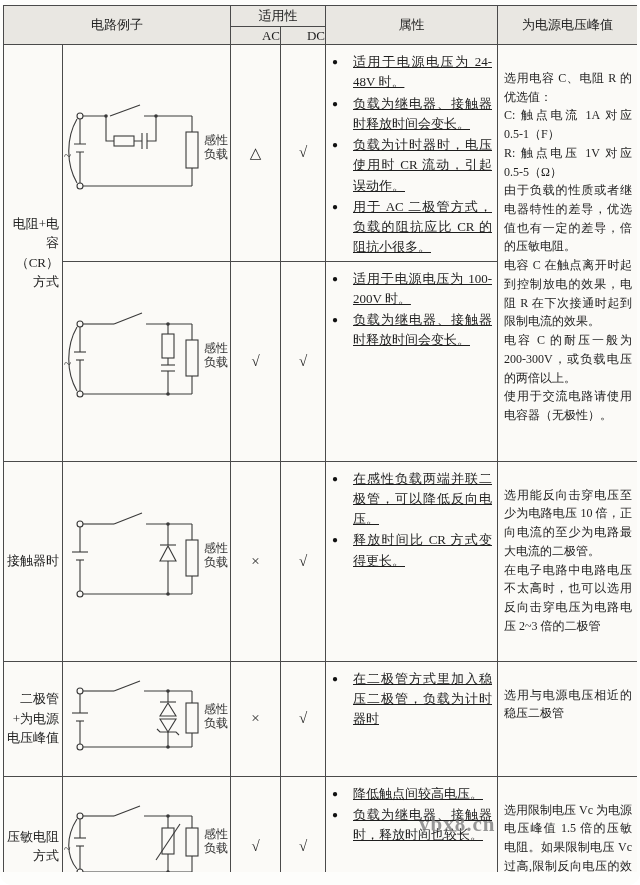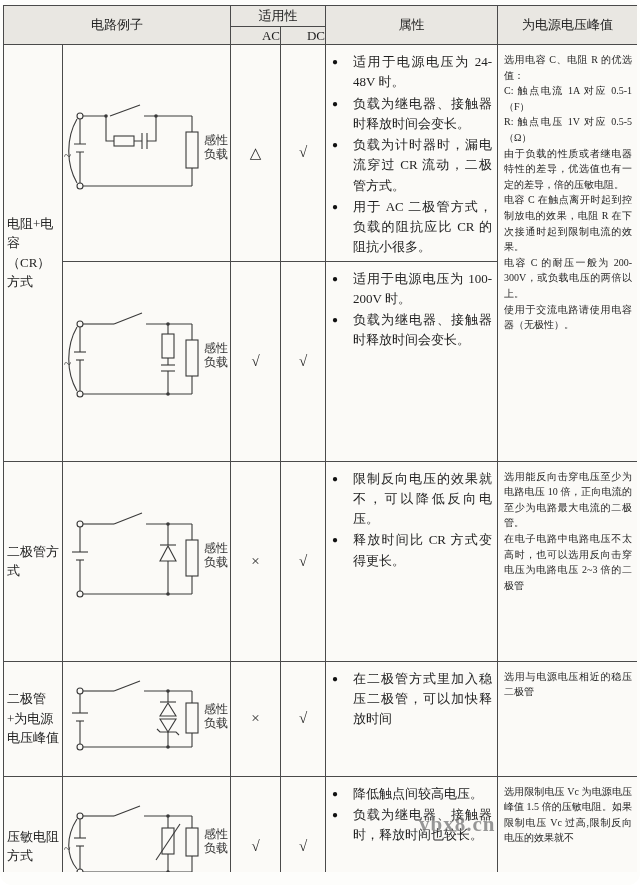--- a/index.html
+++ b/index.html
@@ -4,28 +4,28 @@
 <style>
   html,body{margin:0;padding:0;background:#fff;}
   .page{position:relative;width:640px;height:885px;background:#fdfdfb;overflow:hidden;
         font-family:"Liberation Serif","DejaVu Serif",serif;color:#1e1e1e;border-radius:12px;}
   .table-wrap{position:absolute;left:3px;top:5px;width:634px;height:867px;overflow:hidden;}
   table{border-collapse:collapse;table-layout:fixed;width:634px;background:#fbfaf7;}
   td,th{border:1px solid #4a4a4a;padding:0;vertical-align:middle;font-weight:400;}
   th.hd{background:#e9e7e2;text-align:center;font-size:13px;}
   tr.hr1 th{height:20px;}
   tr.hr2 th{height:17px;text-align:right;}
-  td.rowlabel{text-align:left;font-size:13px;line-height:1.5;padding:2px 3px;background:#fbfaf7;}
+  td.rowlabel{text-align:right;font-size:13px;line-height:1.5;padding:2px 3px;background:#fbfaf7;}
   td.circuit{text-align:center;vertical-align:middle;background:#fbfaf7;}
   td.mark{text-align:center;font-size:15px;color:#2b2b2b;}
   td.attrs{vertical-align:top;padding:7px 5px 2px 6px;font-size:13px;line-height:1.56;text-align:justify;}
-  td.sel{vertical-align:top;padding:7px 5px 2px 6px;font-size:10px;line-height:1.56;text-align:justify;}
+  td.sel{vertical-align:top;padding:24px 5px 2px 6px;font-size:12px;line-height:1.56;text-align:justify;}
   .bullet-item{display:flex;margin:0 0 1px 0;}
   .bl{flex:0 0 21px;font-size:10px;line-height:20px;color:#111;}
-  .bt{flex:1;}
+  .bt{flex:1;text-decoration:underline;}
   .sel p{margin:0;}
   svg text{font-family:"Liberation Serif","DejaVu Serif",serif;fill:#2e2e2e;stroke:none;}
   .watermark{position:absolute;left:419px;top:812px;font-size:21px;font-weight:700;
              color:rgba(125,125,125,0.8);letter-spacing:1px;
              font-family:"Liberation Serif","DejaVu Serif",serif;}
 </style>
 </head>
 <body>
 
 <div class="page">
@@ -93,21 +93,21 @@
           <div class="bullet-item">
                 <span class="bl">●</span>
                 <div class="bt">适用于电源电压为 24-48V 时。</div>
               </div>
           <div class="bullet-item">
                 <span class="bl">●</span>
                 <div class="bt">负载为继电器、接触器时释放时间会变长。</div>
               </div>
           <div class="bullet-item">
                 <span class="bl">●</span>
-                <div class="bt">负载为计时器时，漏电流穿过 CR 流动，二极管方式。</div>
+                <div class="bt">负载为计时器时，电压使用时 CR 流动，引起误动作。</div>
               </div>
           <div class="bullet-item">
                 <span class="bl">●</span>
                 <div class="bt">用于 AC 二极管方式，负载的阻抗应比 CR 的阻抗小很多。</div>
               </div>
         </td>
         <td class="sel" rowspan="2">
           <p>选用电容 C、电阻 R 的优选值：</p>
           <p>C: 触点电流 1A 对应 0.5-1（F）</p>
           <p>R: 触点电压 1V 对应 0.5-5（Ω）</p>
@@ -160,21 +160,21 @@
                 <div class="bt">适用于电源电压为 100-200V 时。</div>
               </div>
           <div class="bullet-item">
                 <span class="bl">●</span>
                 <div class="bt">负载为继电器、接触器时释放时间会变长。</div>
               </div>
         </td>
       </tr>
 
       <tr style="height:200px">
-        <td class="rowlabel">二极管方式</td>
+        <td class="rowlabel">接触器时</td>
         <td class="circuit">
           <svg width="166" height="130" viewBox="0 0 166 130">
             <g stroke="#3a3a3a" stroke-width="1.1" fill="none">
               <circle cx="16" cy="30" r="3"></circle>
                   <circle cx="16" cy="100" r="3"></circle>
               <line x1="16" y1="33" x2="16" y2="58"></line>
               <line x1="8" y1="58" x2="24" y2="58"></line>
                   <line x1="12" y1="66" x2="20" y2="66"></line>
               <line x1="16" y1="66" x2="16" y2="97"></line>
               <line x1="19" y1="30" x2="50" y2="30"></line>
@@ -195,21 +195,21 @@
                 </g>
             <text x="140" y="58" font-size="12">感性</text>
             <text x="140" y="72" font-size="12">负载</text>
           </svg>
         </td>
         <td class="mark">×</td>
         <td class="mark">√</td>
         <td class="attrs">
           <div class="bullet-item">
                 <span class="bl">●</span>
-                <div class="bt">限制反向电压的效果就不，可以降低反向电压。</div>
+                <div class="bt">在感性负载两端并联二极管，可以降低反向电压。</div>
               </div>
           <div class="bullet-item">
                 <span class="bl">●</span>
                 <div class="bt">释放时间比 CR 方式变得更长。</div>
               </div>
         </td>
         <td class="sel">
           <p>选用能反向击穿电压至少为电路电压 10 倍，正向电流的至少为电路最大电流的二极管。</p>
           <p>在电子电路中电路电压不太高时，也可以选用反向击穿电压为电路电压 2~3 倍的二极管</p>
         </td>
@@ -246,21 +246,21 @@
                 </g>
             <text x="140" y="42" font-size="12">感性</text>
             <text x="140" y="56" font-size="12">负载</text>
           </svg>
         </td>
         <td class="mark">×</td>
         <td class="mark">√</td>
         <td class="attrs">
           <div class="bullet-item">
                 <span class="bl">●</span>
-                <div class="bt">在二极管方式里加入稳压二极管，可以加快释放时间</div>
+                <div class="bt">在二极管方式里加入稳压二极管，负载为计时器时</div>
               </div>
         </td>
         <td class="sel">
           <p>选用与电源电压相近的稳压二极管</p>
         </td>
       </tr>
 
       <tr style="height:140px">
         <td class="rowlabel">压敏电阻方式</td>
         <td class="circuit">

